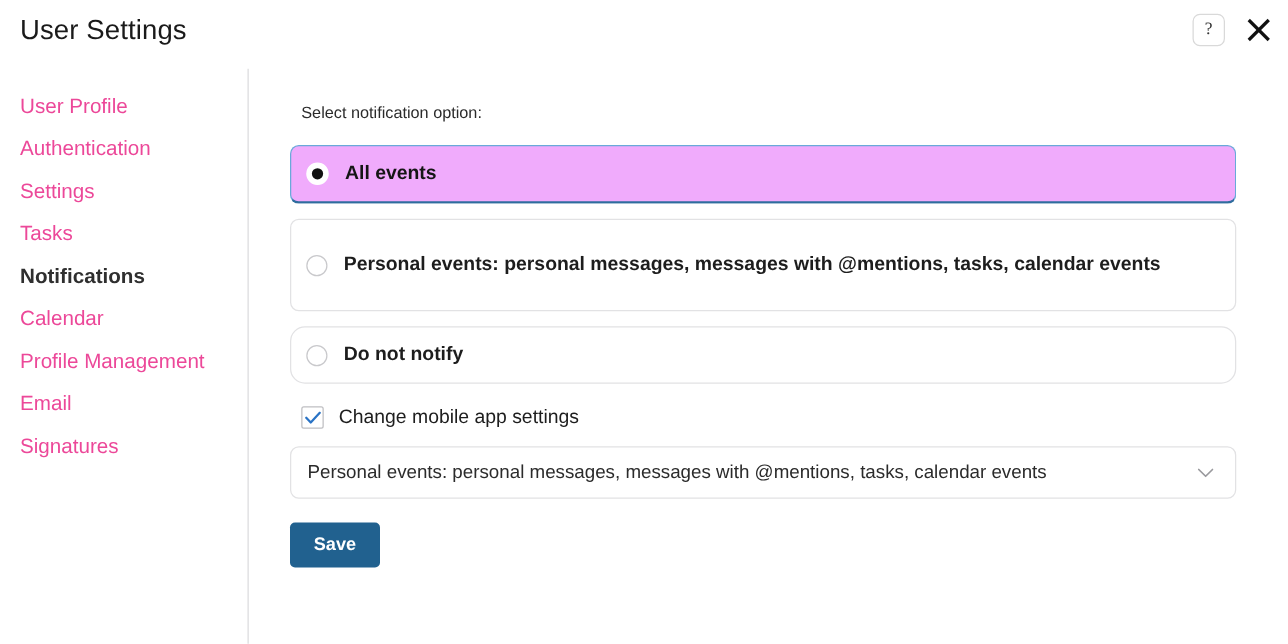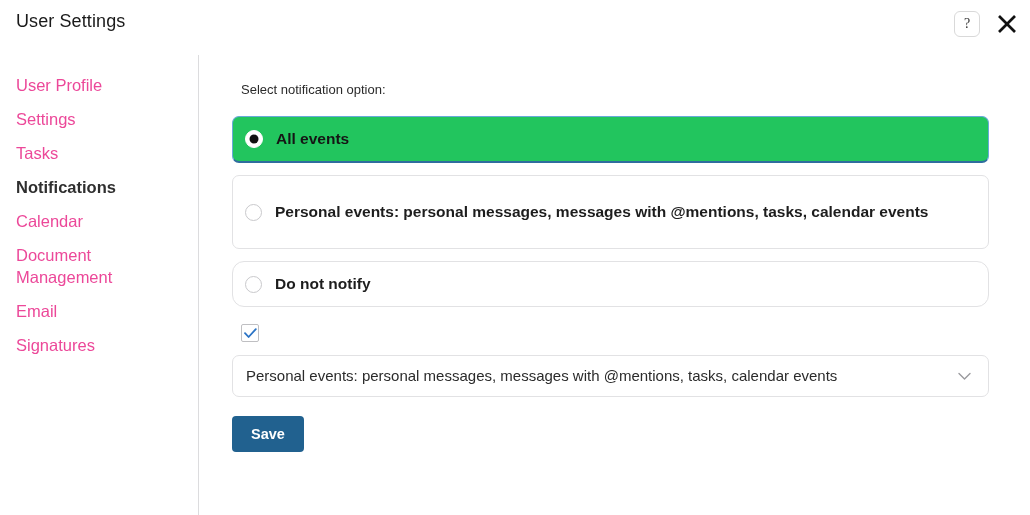--- a/index.html
+++ b/index.html
@@ -22,21 +22,21 @@
     left: 0;
     top: 0;
     width: 1030px;
     height: 55px;
     box-sizing: border-box;
   }
   .page-title {
     position: absolute;
     left: 16px;
     top: 11px;
-    font-size: 18px;
+    font-size: 22px;
     font-weight: 400;
     color: #1a1a1a;
     letter-spacing: 0.1px;
     white-space: nowrap;
   }
   .header-actions {
     position: absolute;
     right: 8px;
     top: 9px;
     display: flex;
@@ -127,21 +127,21 @@
     border: 1px solid #e2e2e4;
     border-radius: 7px;
     background: #ffffff;
     display: flex;
     align-items: center;
     padding: 10px 14px 10px 12px;
     margin-bottom: 12px;
     cursor: pointer;
   }
   .option-card.selected {
-    background: #22c55e;
+    background: #f0abfc;
     border-color: #69a9d9;
     border-bottom: 2px solid #2f6d9e;
   }
   .option-card.card-all { min-height: 46px; }
   .option-card.card-personal { min-height: 74px; align-items: center; }
   .option-card.card-none { min-height: 46px; border-radius: 12px; }
 
   .radio {
     flex: 0 0 auto;
     width: 17px;
@@ -271,25 +271,26 @@
         <line x1="19" y1="3" x2="3" y2="19" stroke="#111111" stroke-width="2.6" stroke-linecap="butt"></line>
       </svg>
     </div>
   </div>
 </div>
 
 <div class="vdivider"></div>
 
 <div class="sidebar">
   <div class="nav-item">User Profile</div>
+  <div class="nav-item">Authentication</div>
   <div class="nav-item">Settings</div>
   <div class="nav-item">Tasks</div>
   <div class="nav-item active">Notifications</div>
   <div class="nav-item">Calendar</div>
-  <div class="nav-item">Document Management</div>
+  <div class="nav-item">Profile Management</div>
   <div class="nav-item">Email</div>
   <div class="nav-item">Signatures</div>
 </div>
 
 <div class="content">
 
   <div class="section-label">Select notification option:</div>
 
   <div class="option-card selected card-all">
     <span class="radio"></span>
@@ -305,20 +306,21 @@
     <span class="radio"></span>
     <span class="option-text">Do not notify</span>
   </div>
 
   <div class="checkbox-row">
     <span class="checkbox">
       <svg width="13" height="11" viewBox="0 0 13 11">
         <polyline points="1,5.2 4.6,9 11.8,1.2" fill="none" stroke="#2a73c5" stroke-width="1.8" stroke-linecap="round" stroke-linejoin="round"></polyline>
       </svg>
     </span>
+    <span class="checkbox-label">Change mobile app settings</span>
   </div>
 
   <div class="select-box">
     <span class="select-value">Personal events: personal messages, messages with @mentions, tasks, calendar events</span>
     <span class="chevron">
       <svg width="13" height="9" viewBox="0 0 13 9">
         <polyline points="1,1.6 6.5,7 12,1.6" fill="none" stroke="#9a9a9e" stroke-width="1.4" stroke-linecap="round" stroke-linejoin="round"></polyline>
       </svg>
     </span>
   </div>

